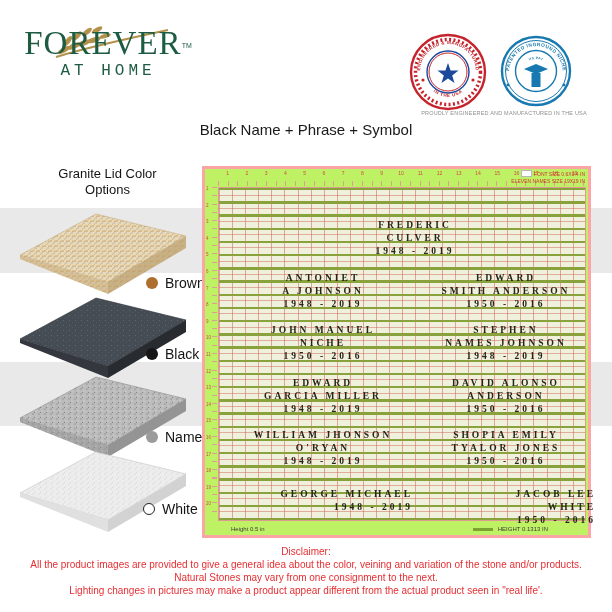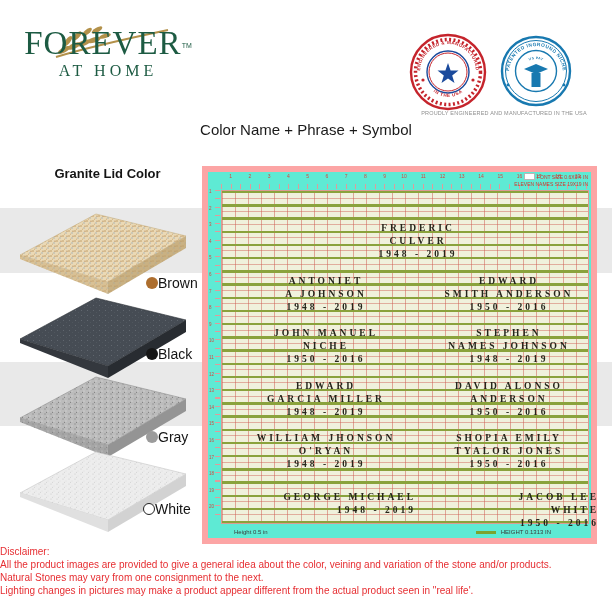--- a/index.html
+++ b/index.html
@@ -3,40 +3,40 @@
 <meta charset="utf-8">
 <style>
   html,body{margin:0;padding:0;background:#fff;}
   #page{position:relative;width:612px;height:612px;background:#ffffff;overflow:hidden;
         font-family:"Liberation Sans",sans-serif;}
   .band{position:absolute;left:0;width:612px;background:#e9e9e9;}
   
   #logo{position:absolute;left:18px;top:26px;width:180px;text-align:center;}
   #logo .brand{font-family:"Liberation Serif",serif;font-size:33px;color:#1d5b43;letter-spacing:1px;line-height:34px;}
   #logo .tm{font-size:7px;vertical-align:6px;color:#1d5b43;letter-spacing:0;}
-  #logo .sub{font-family:Liberation Serif, serif;font-size:16px;color:#1d5b43;letter-spacing:4px;margin-top:2px;}
+  #logo .sub{font-family:Liberation Mono, monospace;font-size:16px;color:#1d5b43;letter-spacing:4px;margin-top:2px;}
   #wheat{position:absolute;left:52px;top:24px;}
   
   #badge-usa{position:absolute;left:408px;top:32px;}
   #badge-patent{position:absolute;left:500px;top:35px;}
   #badge-caption{position:absolute;left:398px;top:110px;width:212px;text-align:center;
                  font-size:5.5px;color:#8f8f8f;letter-spacing:.2px;}
   
   #title{position:absolute;left:196px;top:121px;width:220px;text-align:center;
          font-size:15px;color:#1a1a1a;}
   
   #lid-heading{position:absolute;left:25px;top:166px;width:165px;text-align:center;
-               font-size:13px;font-weight:700;color:#141414;line-height:16px;}
+               font-size:13px;font-weight:400;color:#141414;line-height:16px;}
   .sample{position:absolute;left:8px;width:190px;height:95px;}
-  .lid-label{position:absolute;display:flex;align-items:center;font-size:14px;color:#141414;}
+  .lid-label{position:absolute;display:flex;align-items:center;gap:7px;font-size:14px;color:#141414;}
   .lid-dot{width:12px;height:12px;border-radius:50%;}
   .dot-outline{border:1.5px solid #222;box-sizing:border-box;}
   
-  #plan{position:absolute;left:202px;top:166px;width:383px;height:366px;background:#5eead4;
-        border:6px solid #fca5a5;}
+  #plan{position:absolute;left:202px;top:166px;width:383px;height:366px;background:#bef264;
+        border:3px solid #fca5a5;}
   #grid{position:absolute;left:13px;top:18px;width:366px;height:332px;
         background-color:#f0f1dc;
         background-image:
           repeating-linear-gradient(to bottom,#8aa23c 0 2.4px,rgba(0,0,0,0) 2.4px 13.2px),
           repeating-linear-gradient(to bottom,rgba(205,90,80,.45) 0 1px,rgba(0,0,0,0) 1px 6.6px),
           repeating-linear-gradient(to right,rgba(205,90,80,.5) 0 1px,rgba(0,0,0,0) 1px 13.1px);
         border:1px solid #dc9a93;}
   #top-ruler{position:absolute;left:13px;top:1px;width:366px;height:16px;
         background-image:repeating-linear-gradient(to right,#e09b9b 0 1px,rgba(0,0,0,0) 1px 9.6px);
         background-size:100% 5px;background-position:0 100%;background-repeat:no-repeat;
@@ -54,21 +54,21 @@
              font-size:9.5px;letter-spacing:3px;line-height:13.2px;color:#25251b;text-align:center;}
   .col-left{left:14px;width:180px;}
   .col-right{left:197px;width:180px;}
   .col-center{left:14px;width:364px;}
   .r1{top:31px;}.r2{top:84px;}.r3{top:136px;}.r4{top:189px;}.r5{top:241px;}.r6{top:300px;text-align:right;}
   #plan-bottom-left{position:absolute;left:26px;bottom:3px;font-size:6px;color:#3a3a3a;}
   #plan-bottom-right{position:absolute;right:40px;bottom:3px;font-size:6px;color:#3a3a3a;
                      display:flex;align-items:center;gap:5px;}
   #plan-bottom-right .swatch{width:20px;height:3px;background:#7ca32f;}
   
-  #disclaimer{position:absolute;left:0;top:545px;width:612px;text-align:left;
+  #disclaimer{position:absolute;left:0;top:545px;width:612px;text-align:center;
               color:#e62e32;font-size:10px;line-height:13px;}
 </style>
 </head>
 <body>
 
 <div id="page">
 
   <div class="band" style="top:208px;height:65px;"></div>
   <div class="band" style="top:362px;height:64px;"></div>
 
@@ -129,24 +129,25 @@
     <g fill="#1879b0">
       <polygon points="0,-7 12,-2 0,3 -12,-2"></polygon>
       <rect x="-4.5" y="2" width="9" height="14"></rect>
     </g>
     <circle cx="-28" cy="14" r="1.4" fill="#1879b0"></circle>
     <circle cx="28" cy="14" r="1.4" fill="#1879b0"></circle>
   </svg>
 
   <div id="badge-caption">PROUDLY ENGINEERED AND MANUFACTURED IN THE USA</div>
 
-  <div id="title">Color Name + Phrase + Symbol</div>
+  <div id="title">Black Name + Phrase + Symbol</div>
 
   <div id="lid-heading">
     <div>Granite Lid Color</div>
+    <div>Options</div>
   </div>
 
   <svg class="sample" style="top:200px;" viewBox="0 0 190 95">
     <defs>
       <pattern id="spBrown" width="6" height="5" patternUnits="userSpaceOnUse">
         <circle cx="1" cy="1" r="0.8" fill="#b98d4f"></circle>
           <circle cx="4" cy="3" r="0.7" fill="#8aa0b0"></circle>
         <circle cx="2.5" cy="4.2" r="0.6" fill="#c9a87a"></circle>
           <circle cx="5" cy="1.2" r="0.6" fill="#a3713a"></circle>
       </pattern>
@@ -204,21 +205,21 @@
   <div class="lid-label" style="left:146px;top:275px;">
     <span class="lid-dot" style="background: rgb(173, 110, 46);"></span>
     <span>Brown</span>
   </div>
   <div class="lid-label" style="left:146px;top:346px;">
     <span class="lid-dot" style="background: rgb(22, 22, 22);"></span>
     <span>Black</span>
   </div>
   <div class="lid-label" style="left:146px;top:429px;">
     <span class="lid-dot" style="background: rgb(155, 155, 155);"></span>
-    <span>Gray</span>
+    <span>Name</span>
   </div>
   <div class="lid-label" style="left:143px;top:501px;">
     <span class="lid-dot dot-outline" style="background: rgb(255, 255, 255);"></span>
     <span>White</span>
   </div>
 
   <div id="plan">
     <div id="top-ruler">
         <span>1</span>
         <span>2</span>

